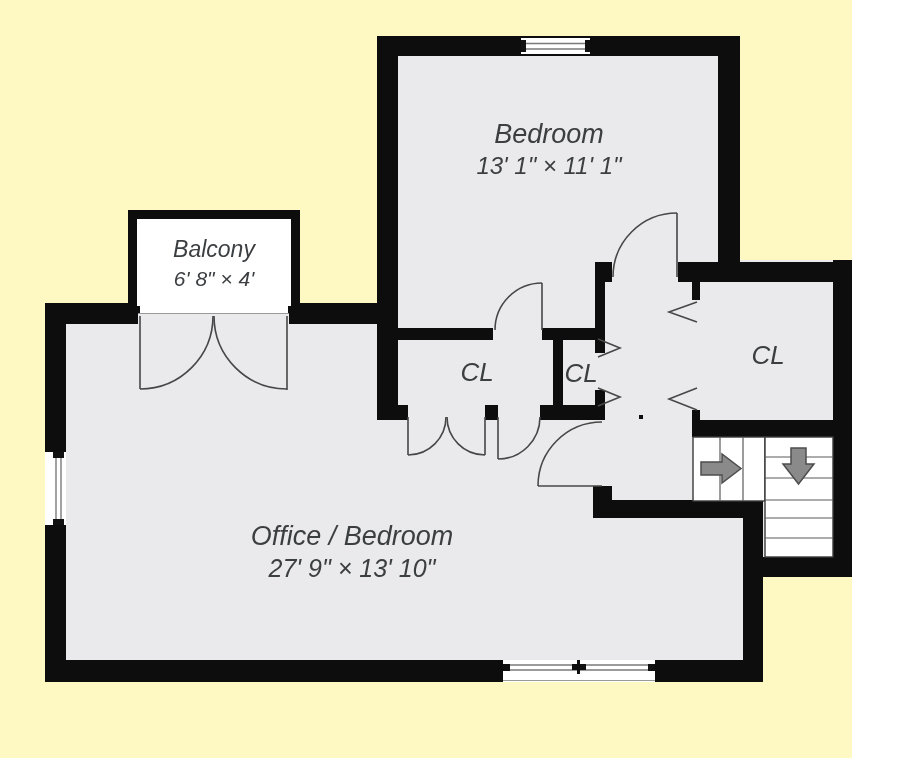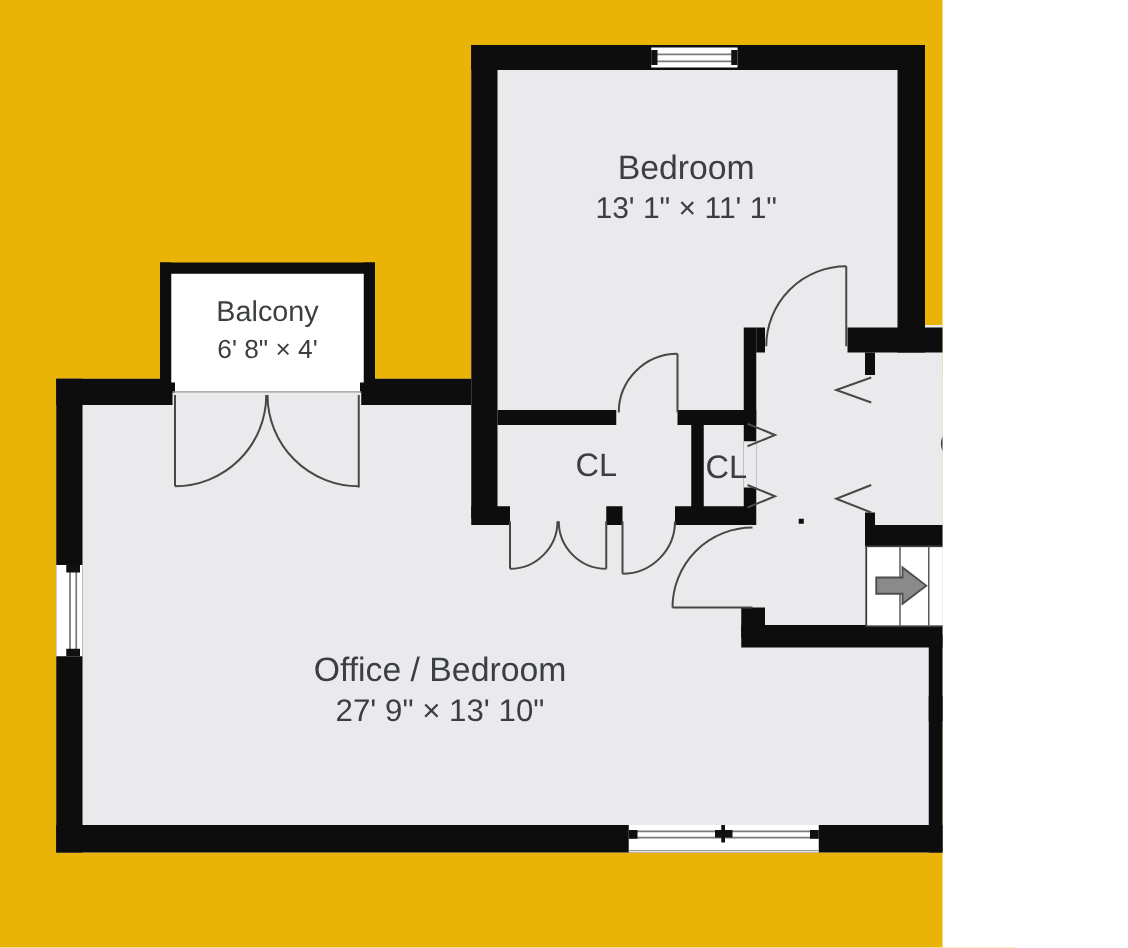--- a/index.html
+++ b/index.html
@@ -1,16 +1,16 @@
 <!DOCTYPE html>
 <html><head>
 <meta charset="utf-8">
 <style>
   html,body{margin:0;padding:0;background:#ffffff;}
-  .page{width:754px;height:758px;position:relative;background:#eab308;overflow:hidden;}
+  .page{width:852px;height:758px;position:relative;background:#fef9c3;overflow:hidden;font-style:italic;}
   svg{display:block;}
   .arc{fill:none;stroke:#474747;stroke-width:1.6;}
   .leaf{stroke:#474747;stroke-width:1.6;}
   .bifold{fill:none;stroke:#474747;stroke-width:1.6;stroke-linejoin:miter;}
   .stair-box{fill:#ffffff;stroke:#3a3a3a;stroke-width:1.4;}
   .tread{stroke:#5a5a5a;stroke-width:1.2;}
   .arrow{stroke:#4d4d4d;stroke-width:1.5;stroke-linejoin:miter;}
   .win-line{stroke:#7a7a7a;stroke-width:1.4;}
   .sill-line{stroke:#9a9a9a;stroke-width:1;}
   .tick{fill:#111111;}

